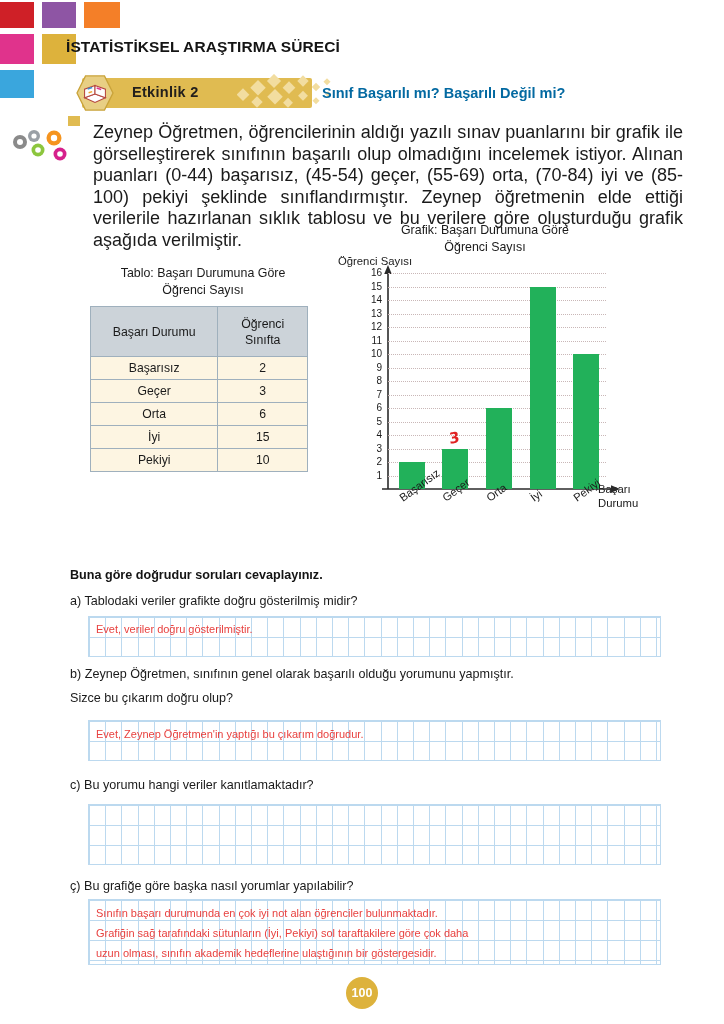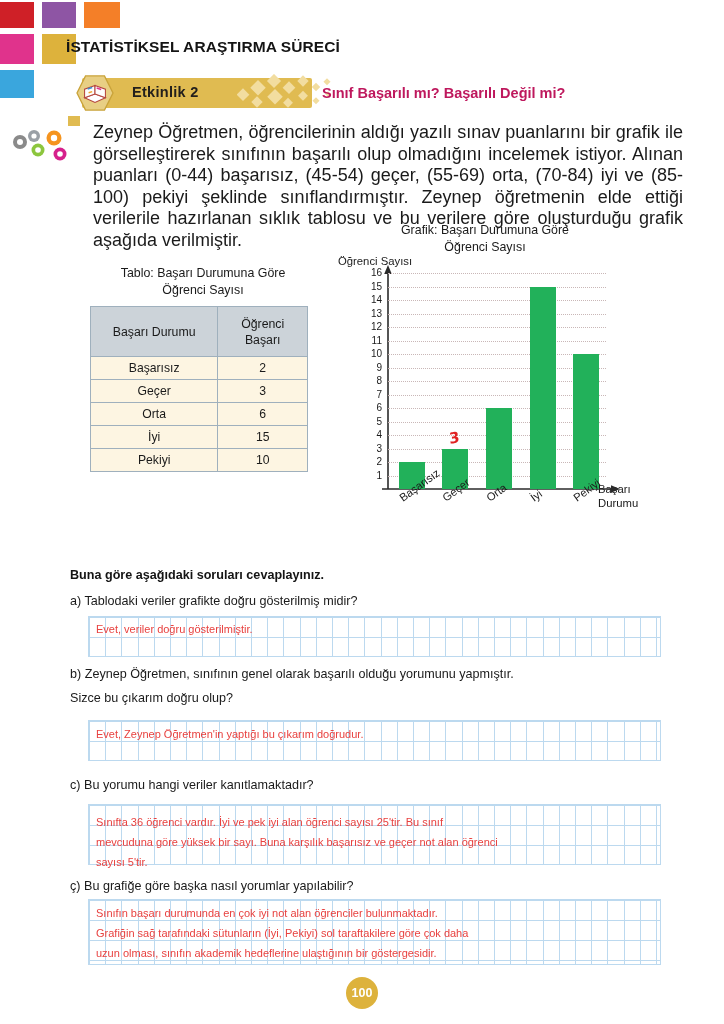--- a/index.html
+++ b/index.html
@@ -41,21 +41,21 @@
     width: 38px; height: 36px;
   }
   .banner-label {
     position: absolute; left: 50px; top: 6px;
     font-size: 14.5px; font-weight: bold; color: #23201c;
     letter-spacing: .3px;
   }
   .pixel-deco { position: absolute; left: 155px; top: -4px; width: 110px; height: 38px; }
   .banner-question {
     position: absolute; left: 322px; top: 85px;
-    font-size: 14.5px; font-weight: bold; color: #be185d;
+    font-size: 14.5px; font-weight: bold; color: #0369a1;
   }
 
   
   .gears { position: absolute; left: 8px; top: 112px; width: 76px; height: 58px; }
 
   
   .intro {
     position: absolute; left: 70px; top: 122px; width: 590px;
     font-size: 18px; line-height: 21.5px; text-align: justify;
     color: #1a1a1a;
@@ -205,21 +205,21 @@
 
   <div class="intro">Zeynep Öğretmen, öğrencilerinin aldığı yazılı sınav puanlarını bir grafik ile görselleştirerek sınıfının başarılı olup olmadığını incelemek istiyor. Alınan puanları (0-44) başarısız, (45-54) geçer, (55-69) orta, (70-84) iyi ve (85-100) pekiyi şeklinde sınıflandırmıştır. Zeynep öğretmenin elde ettiği verilerile hazırlanan sıklık tablosu ve bu verilere göre oluşturduğu grafik aşağıda verilmiştir.</div>
 
   <div class="table-title" style="white-space:pre-line">Tablo: Başarı Durumuna Göre
 Öğrenci Sayısı</div>
   <table class="freq">
     <thead>
       <tr>
         <th style="width:128px">Başarı Durumu</th>
         <th style="width:90px;white-space:pre-line">Öğrenci
-Başarı</th>
+Sınıfta</th>
       </tr>
     </thead>
     <tbody>
       <tr>
         <td>Başarısız</td>
         <td>2</td>
       </tr>
       <tr>
         <td>Geçer</td>
         <td>3</td>
@@ -291,36 +291,33 @@
         <div class="red-three" style="left: 61.4px; top: 155.5px; color: rgb(224, 34, 34);">3</div>
         <div class="bar" style="left: 98px; width: 26px; height: 81px; background: rgb(34, 177, 90);"></div>
         <div class="xtick-label" style="left: 96px;">Orta</div>
         <div class="bar" style="left: 141.6px; width: 26px; height: 202.5px; background: rgb(34, 177, 90);"></div>
         <div class="xtick-label" style="left: 139.6px;">İyi</div>
         <div class="bar" style="left: 185.2px; width: 26px; height: 135px; background: rgb(34, 177, 90);"></div>
         <div class="xtick-label" style="left: 183.2px;">Pekiyi</div>
       </div>
   </div>
 
-  <div class="q-head" style="left:70px; top:568px;">Buna göre aşağıdaki soruları cevaplayınız.</div>
+  <div class="q-head" style="left:70px; top:568px;">Buna göre doğrudur soruları cevaplayınız.</div>
 
   <div class="q-text" style="left:70px; top:594px;">a) Tablodaki veriler grafikte doğru gösterilmiş midir?</div>
   <div class="ansbox" style="left:88px; top:616px; width:573px; height:41px;"></div>
   <div class="ans-text" style="left:96px; top:619px;">Evet, veriler doğru gösterilmiştir.</div>
 
   <div class="q-text" style="left:70px; top:667px;">b) Zeynep Öğretmen, sınıfının genel olarak başarılı olduğu yorumunu yapmıştır.</div>
   <div class="q-text" style="left:70px; top:691px;">Sizce bu çıkarım doğru olup?</div>
   <div class="ansbox" style="left:88px; top:720px; width:573px; height:41px;"></div>
   <div class="ans-text" style="left:96px; top:724px;">Evet, Zeynep Öğretmen'in yaptığı bu çıkarım doğrudur.</div>
 
   <div class="q-text" style="left:70px; top:778px;">c) Bu yorumu hangi veriler kanıtlamaktadır?</div>
   <div class="ansbox" style="left:88px; top:804px; width:573px; height:61px;"></div>
-  <div class="ans-text" style="left:96px; top:812px;">Sınıfta 36 öğrenci vardır. İyi ve pek iyi alan öğrenci sayısı 25'tir. Bu sınıf
-mevcuduna göre yüksek bir sayı. Buna karşılık başarısız ve geçer not alan öğrenci
-sayısı 5'tir.</div>
 
   <div class="q-text" style="left:70px; top:879px;">ç) Bu grafiğe göre başka nasıl yorumlar yapılabilir?</div>
   <div class="ansbox" style="left:88px; top:899px; width:573px; height:66px;"></div>
   <div class="ans-text" style="left:96px; top:903px;">Sınıfın başarı durumunda en çok iyi not alan öğrenciler bulunmaktadır.
 Grafiğin sağ tarafındaki sütunların (İyi, Pekiyi) sol taraftakilere göre çok daha
 uzun olması, sınıfın akademik hedeflerine ulaştığının bir göstergesidir.</div>
 
   <div class="pagenum">100</div>
 </div>
 

